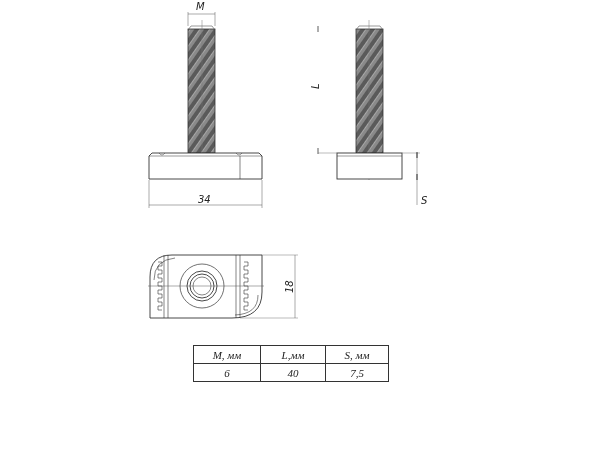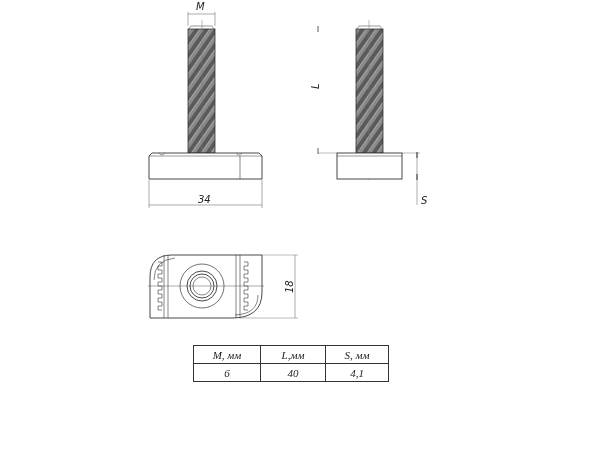--- a/index.html
+++ b/index.html
@@ -93,16 +93,16 @@
 <table class="spec-table">
   <tbody>
       <tr>
     <td class="c0">M, мм</td>
     <td class="c1">L,мм</td>
     <td class="c2">S, мм</td>
   </tr>
   <tr>
     <td class="c0">6</td>
     <td class="c1">40</td>
-    <td class="c2">4,1</td>
+    <td class="c2">7,5</td>
   </tr>
 </tbody>
   </table>
 
 </body></html>

